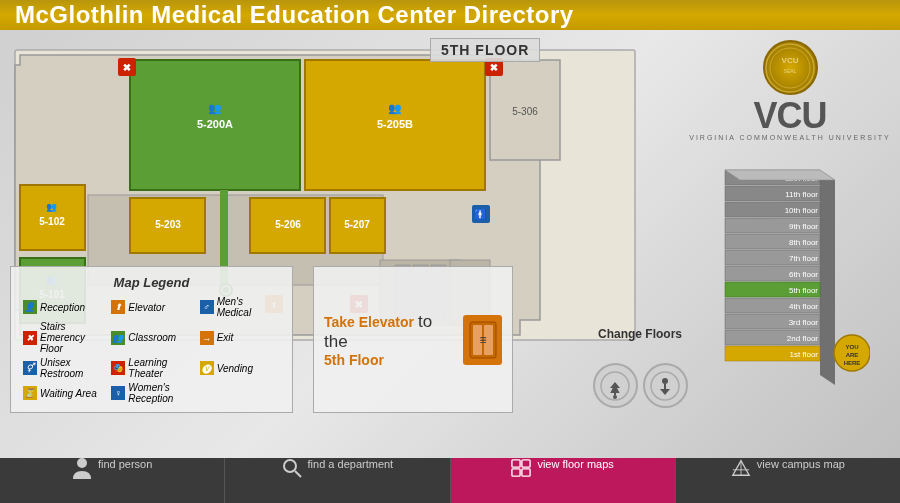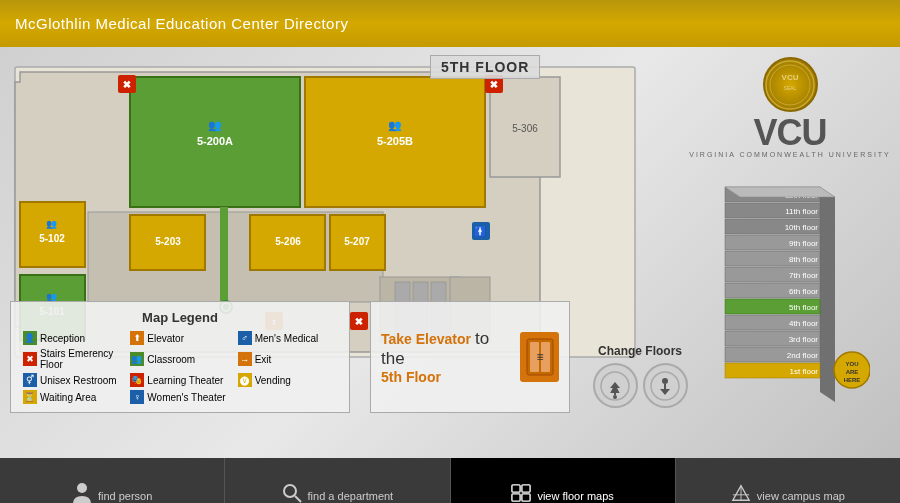--- a/index.html
+++ b/index.html
@@ -3,24 +3,24 @@
   <meta charset="utf-8">
   <style>
     * { margin: 0; padding: 0; box-sizing: border-box; }
     body { width: 900px; height: 503px; overflow: hidden; font-family: Arial, sans-serif; background: #c8c8c8; }
 
     #app { width: 900px; height: 503px; position: relative; display: flex; flex-direction: column; }
 
     
     #header {
       background: linear-gradient(to bottom, #b8960c, #d4a800, #c49a00);
-      padding: 15px 15px;
+      padding: 1px 15px;
       color: white;
-      font-size: 15px;
-      font-weight: normal;
+      font-size: 24px;
+      font-weight: bold;
       letter-spacing: 0.5px;
       flex-shrink: 0;
     }
 
     
     #main {
       flex: 1;
       display: flex;
       position: relative;
       background: linear-gradient(135deg, #d0d0d0 0%, #e8e8e8 50%, #c0c0c0 100%);
@@ -41,21 +41,22 @@
       left: 10px;
       width: 580px;
       display: flex;
       gap: 20px;
     }
 
     #legend {
       background: rgba(240,240,240,0.9);
       border: 1px solid #aaa;
       padding: 8px 12px;
-      width: 340px;
+      width: 283px;
+      font-style: italic;
     }
 
     #legend h3 {
       text-align: center;
       font-size: 13px;
       margin-bottom: 6px;
       color: #333;
     }
 
     .legend-grid {
@@ -132,21 +133,21 @@
       position: absolute;
       bottom: 50px;
       left: 580px;
       width: 120px;
       text-align: center;
     }
 
     #change-floors h4 {
       font-size: 12px;
       color: #333;
-      margin-bottom: 5px;
+      margin-bottom: 22px;
     }
 
     .floor-arrows {
       display: flex;
       gap: 5px;
       justify-content: center;
     }
 
     .floor-arrow {
       width: 45px;
@@ -245,32 +246,32 @@
     #bottom-nav {
       height: 45px;
       background: #3a3a3a;
       display: flex;
       flex-shrink: 0;
     }
 
     .nav-item {
       flex: 1;
       display: flex;
-      align-items: flex-end;
+      align-items: flex-start;
       justify-content: center;
       gap: 6px;
       color: #ccc;
       font-size: 11px;
       cursor: pointer;
       border-right: 1px solid #555;
       padding: 0 5px;
     }
 
     .nav-item:last-child { border-right: none; }
-    .nav-item.active { background: #000000; color: white; }
+    .nav-item.active { background: #be185d; color: white; }
 
     .nav-icon {
       width: 20px;
       height: 20px;
       display: flex;
       align-items: center;
       justify-content: center;
       font-size: 16px;
       flex-shrink: 0;
     }
@@ -407,21 +408,21 @@
             <div class="legend-item">
               <div class="legend-icon icon-yellow">🅥</div>
               <span>Vending</span>
             </div>
             <div class="legend-item">
               <div class="legend-icon icon-yellow">⏳</div>
               <span>Waiting Area</span>
             </div>
             <div class="legend-item">
               <div class="legend-icon icon-blue">♀</div>
-              <span>Women's Theater</span>
+              <span>Women's Reception</span>
             </div>
           </div>
         </div>
 
         <div id="elevator-info">
           <div id="elevator-text">
             <div class="take">Take Elevator <span style="color:#333;font-weight:normal;font-size:17px;">to the</span></div>
             <div class="floor">5th Floor</div>
           </div>
           <div class="elevator-icon">

